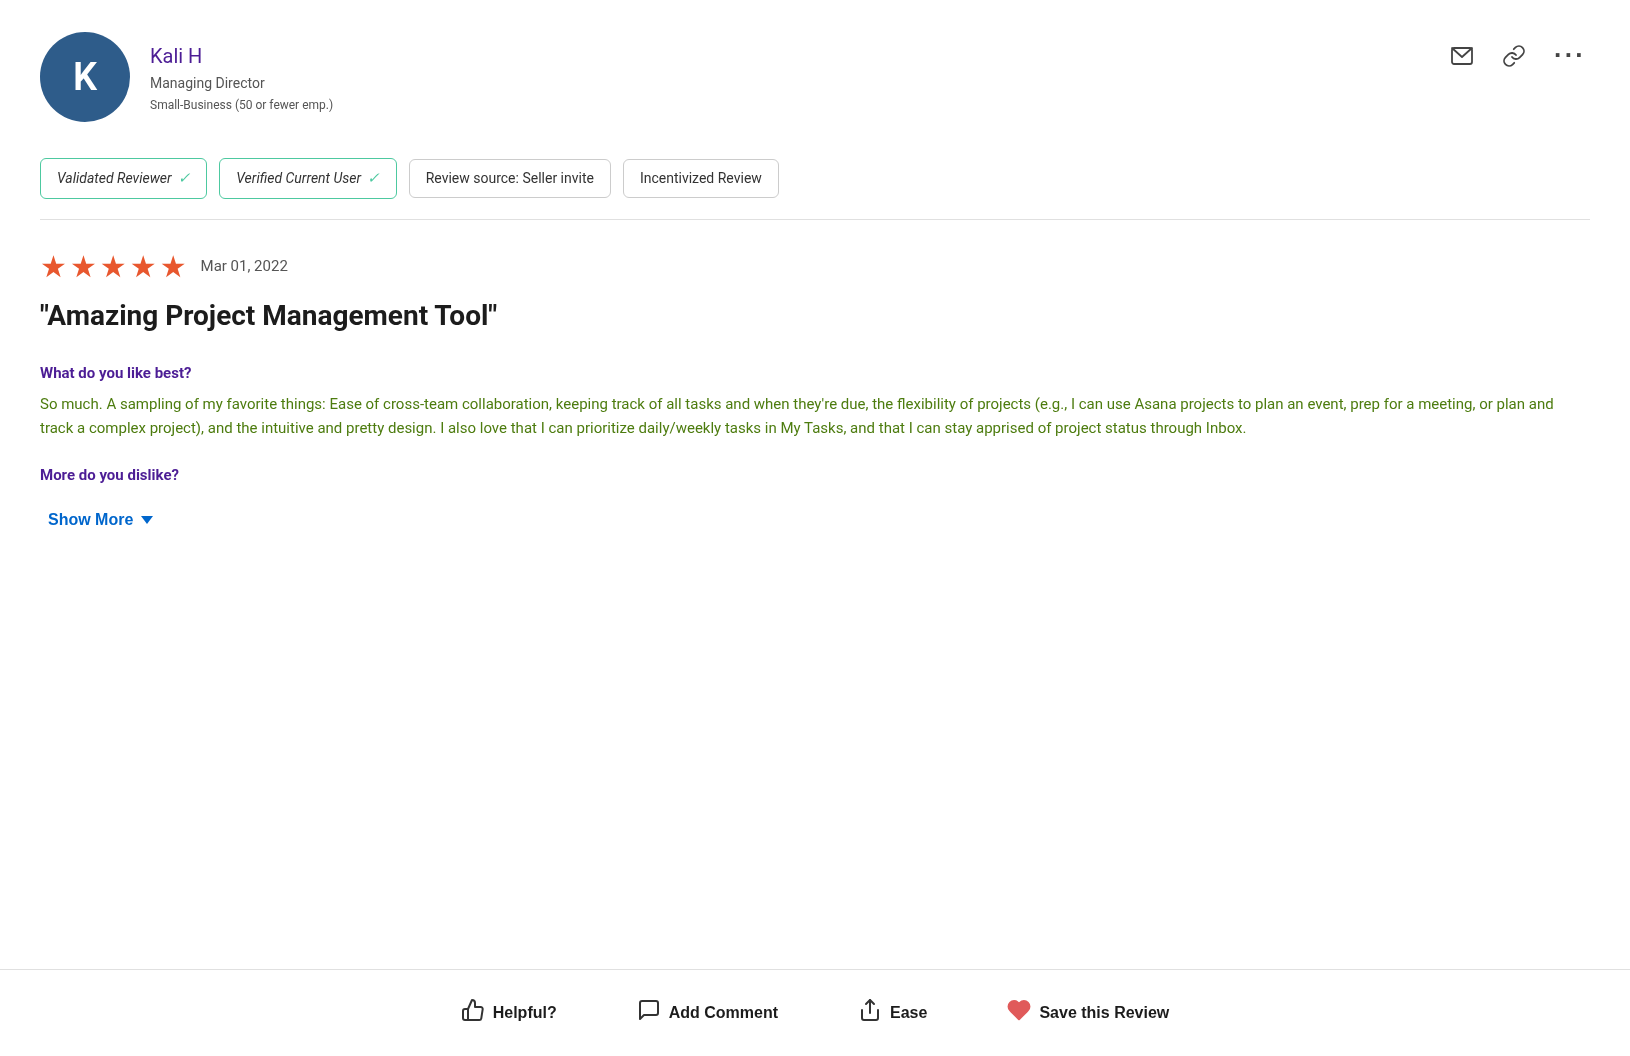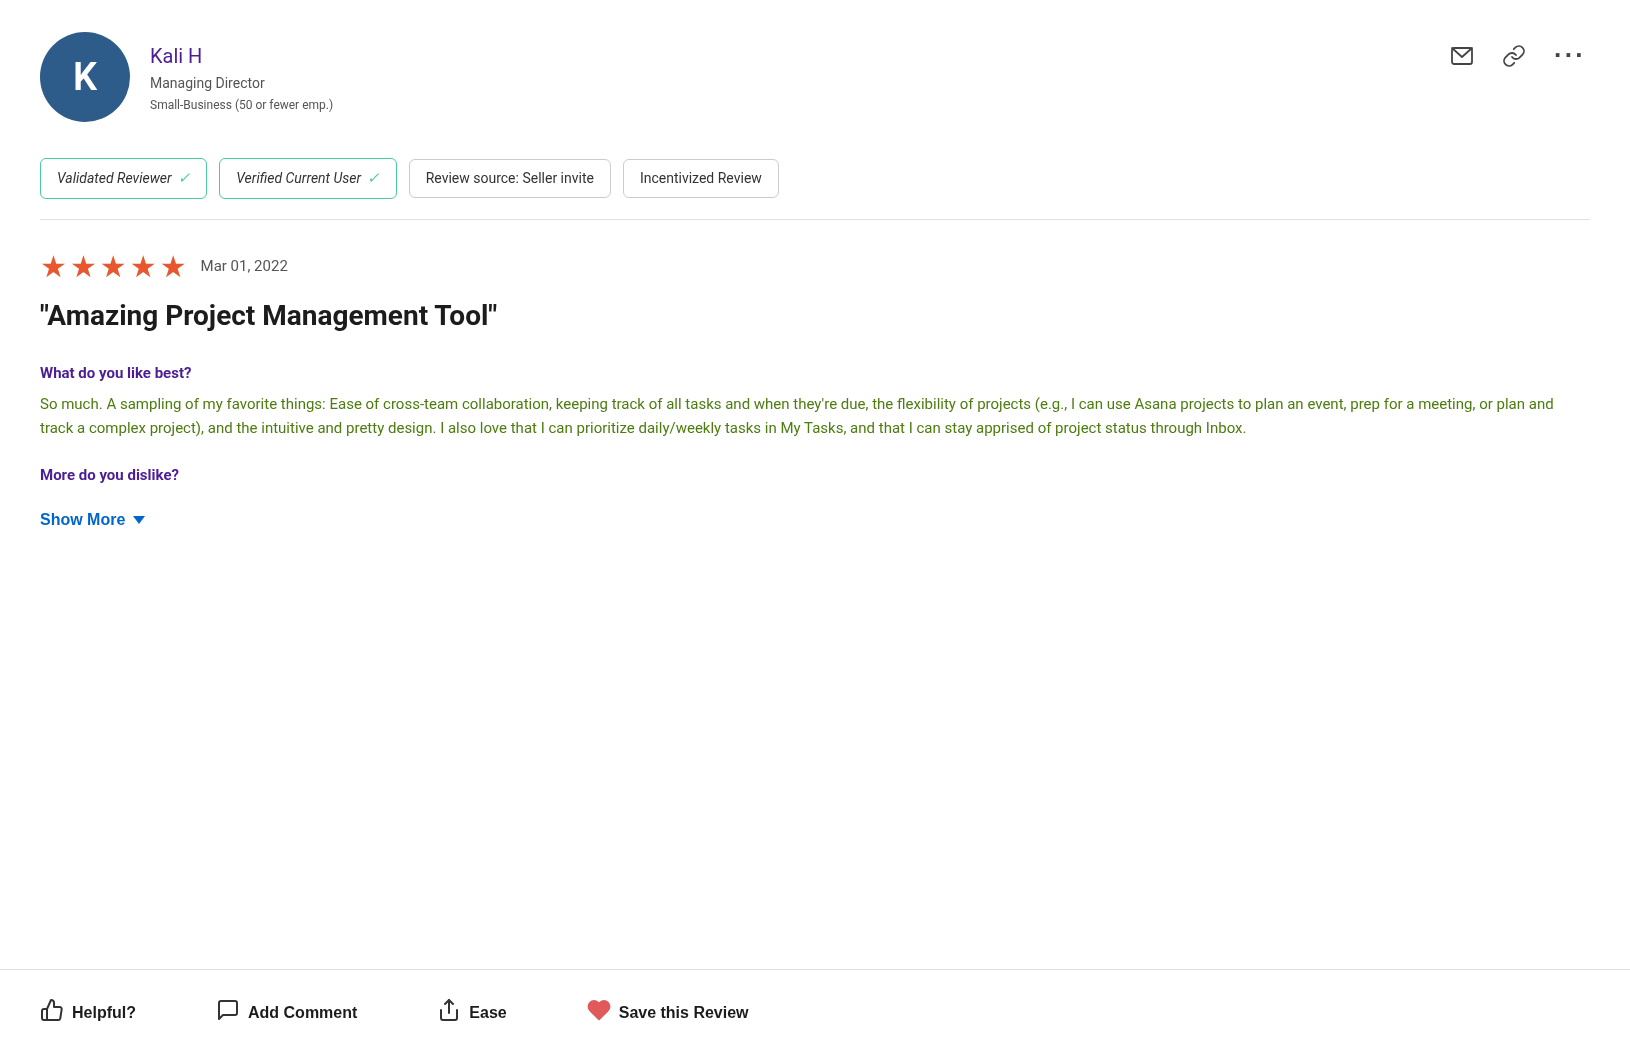--- a/index.html
+++ b/index.html
@@ -189,38 +189,40 @@
       align-items: center;
       gap: 6px;
       background: none;
       border: none;
       cursor: pointer;
       color: #0066cc;
       font-size: 16px;
       font-weight: 600;
       padding: 0;
       margin-top: 16px;
+      margin-left: 8px;
     }
 
     .chevron-down {
       display: inline-block;
       width: 0;
       height: 0;
       border-left: 6px solid transparent;
       border-right: 6px solid transparent;
       border-top: 8px solid #0066cc;
       margin-left: 2px;
     }
 
     
     .footer {
       border-top: 1px solid #e0e0e0;
       padding: 20px 40px;
       display: flex;
       align-items: center;
+      justify-content: center;
       gap: 80px;
       background: #fff;
     }
 
     .footer-action {
       display: flex;
       align-items: center;
       gap: 8px;
       background: none;
       border: none;

